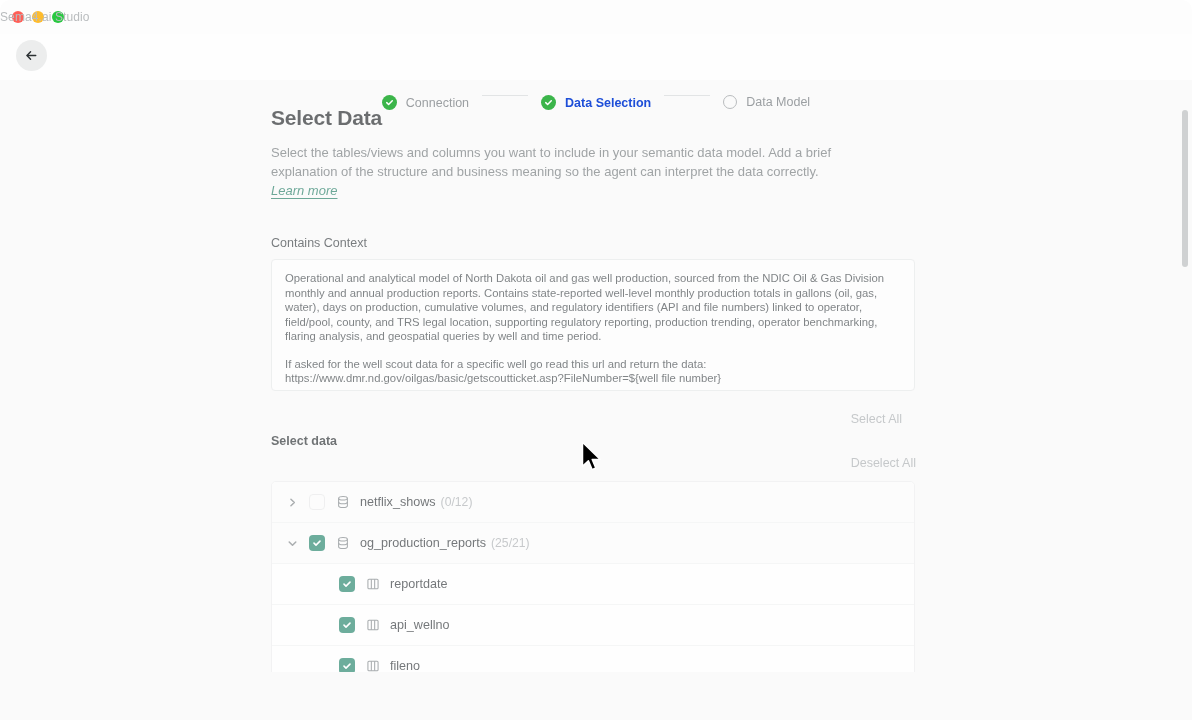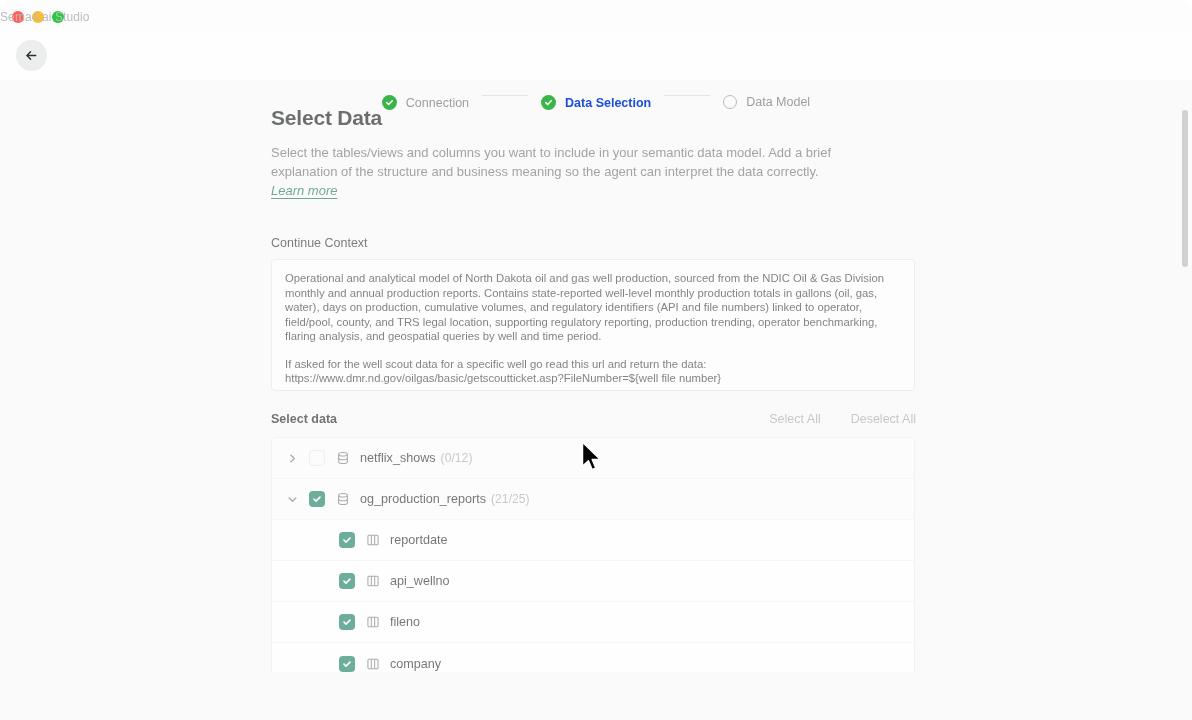--- a/index.html
+++ b/index.html
@@ -127,21 +127,21 @@
     line-height: 14.5px;
     white-space: pre-wrap;
   }
   .context-box p + p { margin-top: 13px; }
 
   .select-data-row {
     display: flex; align-items: center; justify-content: space-between;
     margin-top: 21px; margin-bottom: 11px;
   }
   .select-data-title { font-size: 12.5px; color: #23282b; font-weight: bold; }
-  .sd-actions { display: flex; gap: 30px; }
+  .sd-actions { display: flex; gap: 30px; flex-direction: column; }
   .sd-action { font-size: 12.5px; color: #a7abae; cursor: pointer; }
 
   
   .list-card {
     width: 644px;
     background: #fdfdfd;
     border: 1px solid #ebeced;
     border-radius: 5px;
     overflow: hidden;
   }
@@ -284,21 +284,21 @@
 
   <div class="page-body">
 
     <div class="content-scroll">
       <div class="content">
 
         <div class="page-title">Select Data</div>
         <div class="page-desc">Select the tables/views and columns you want to include in your semantic data model. Add a brief explanation of the structure and business meaning so the agent can interpret the data correctly.</div>
         <span class="learn-more">Learn more</span>
 
-        <div class="field-label">Continue Context</div>
+        <div class="field-label">Contains Context</div>
         <div class="context-box">
           <p>Operational and analytical model of North Dakota oil and gas well production, sourced from the NDIC Oil &amp; Gas Division monthly and annual production reports. Contains state-reported well-level monthly production totals in gallons (oil, gas, water), days on production, cumulative volumes, and regulatory identifiers (API and file numbers) linked to operator, field/pool, county, and TRS legal location, supporting regulatory reporting, production trending, operator benchmarking, flaring analysis, and geospatial queries by well and time period.</p>
           <p>If asked for the well scout data for a specific well go read this url and return the data:
 https://www.dmr.nd.gov/oilgas/basic/getscoutticket.asp?FileNumber=${well file number}</p>
         </div>
 
         <div class="select-data-row">
           <div class="select-data-title">Select data</div>
           <div class="sd-actions">
             <span class="sd-action">Select All</span>
@@ -338,21 +338,21 @@
               </svg>
             </span>
             <span class="row-icon">
               <svg width="14" height="14" viewBox="0 0 16 16" fill="none" stroke="#7a8084" stroke-width="1.2">
                 <ellipse cx="8" cy="3.8" rx="5" ry="2"></ellipse>
                 <path d="M3 3.8v8.4c0 1.1 2.24 2 5 2s5-.9 5-2V3.8"></path>
                 <path d="M3 8c0 1.1 2.24 2 5 2s5-.9 5-2"></path>
               </svg>
             </span>
             <span class="row-name">og_production_reports</span>
-            <span class="row-count">(21/25)</span>
+            <span class="row-count">(25/21)</span>
           </div>
 
           <div class="row column-row">
             <span class="chk on">
               <svg width="10" height="10" viewBox="0 0 12 12" fill="none" stroke="#ffffff" stroke-width="1.9" stroke-linecap="round" stroke-linejoin="round">
                 <path d="M2.4 6.2 4.8 8.5 9.6 3.7"></path>
               </svg>
             </span>
             <span class="row-icon">
               <svg width="14" height="14" viewBox="0 0 16 16" fill="none" stroke="#7a8084" stroke-width="1.2">

